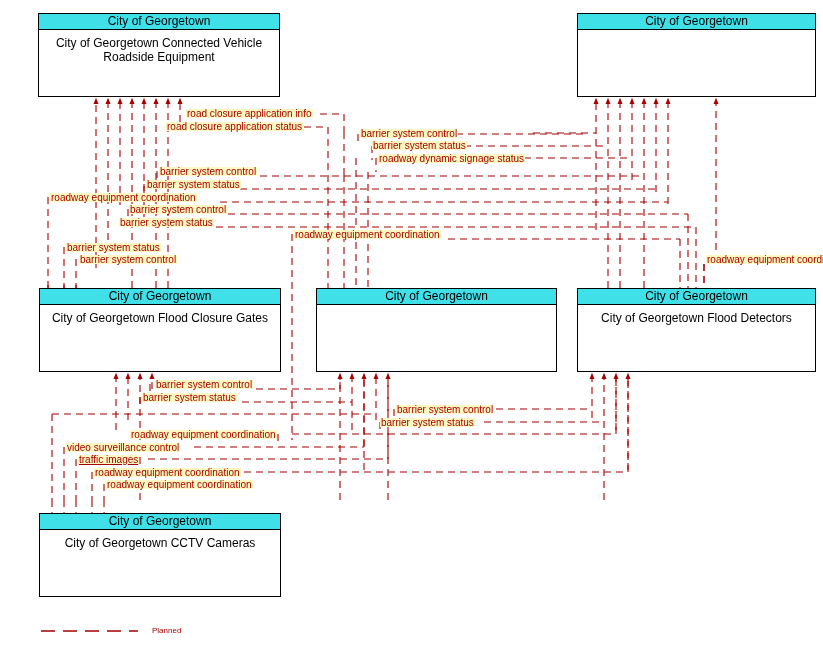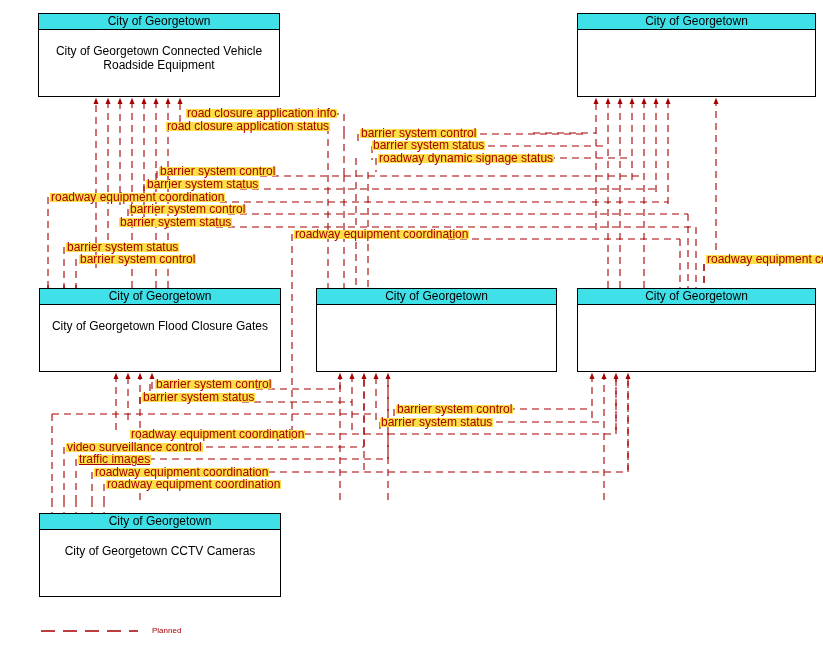--- a/index.html
+++ b/index.html
@@ -26,31 +26,31 @@
     height:15px;
     text-align:center;
     white-space:nowrap;
     overflow:hidden;
   }
   .box .body{
     color:#000000;
     font-size:12px;
     line-height:14px;
     text-align:center;
-    padding:14px 3px 0 3px;
+    padding:6px 3px 0 3px;
   }
 
   
   .flow{
     position:absolute;
     color:#A60000;
-    font-size:12px;
+    font-size:10px;
     line-height:9px;
     white-space:nowrap;
-    background:#fde047;
+    background:#fef9c3;
     padding:0 1px;
   }
 
   
   #legend{position:absolute;left:12px;top:624px;width:200px;height:16px;}
   #legend .lg-label{
     position:absolute;left:112px;top:2px;
     color:#A60000;font-size:8px;line-height:9px;white-space:nowrap;
   }
   #legend svg{position:absolute;left:0;top:0;}
@@ -214,20 +214,21 @@
     <div class="hdr">City of Georgetown</div>
     <div class="body">City of Georgetown Flood Closure Gates</div>
   </div>
 
   <div class="box" style="left:288px;top:288px;width:241px;height:84px;">
     <div class="hdr">City of Georgetown</div>
   </div>
 
   <div class="box" style="left:549px;top:288px;width:239px;height:84px;">
     <div class="hdr">City of Georgetown</div>
+    <div class="body">City of Georgetown Flood Detectors</div>
   </div>
 
   <div class="box" style="left:11px;top:513px;width:242px;height:84px;">
     <div class="hdr">City of Georgetown</div>
     <div class="body">City of Georgetown CCTV Cameras</div>
   </div>
 
   <div class="flow" style="left:158px;top:109px;">road closure application info</div>
   <div class="flow" style="left:138px;top:122px;">road closure application status</div>
   <div class="flow" style="left:332px;top:129px;">barrier system control</div>

